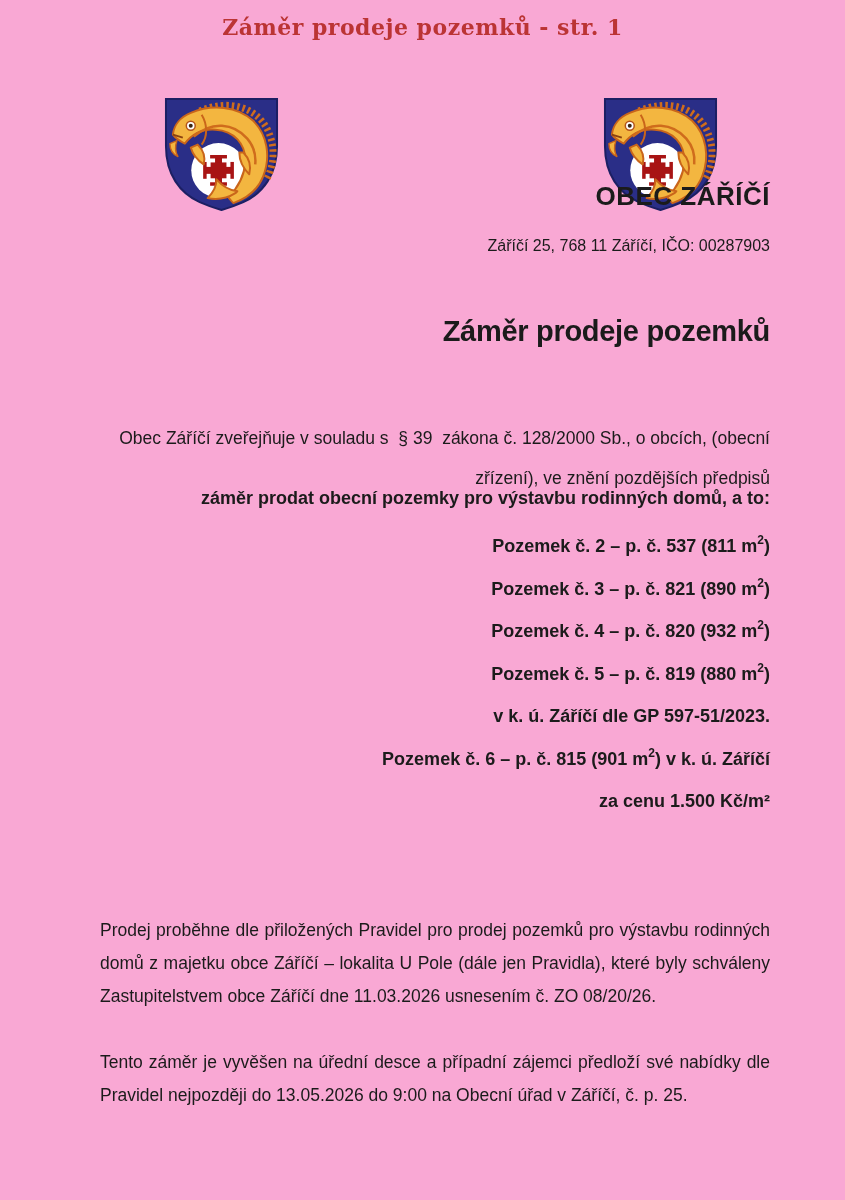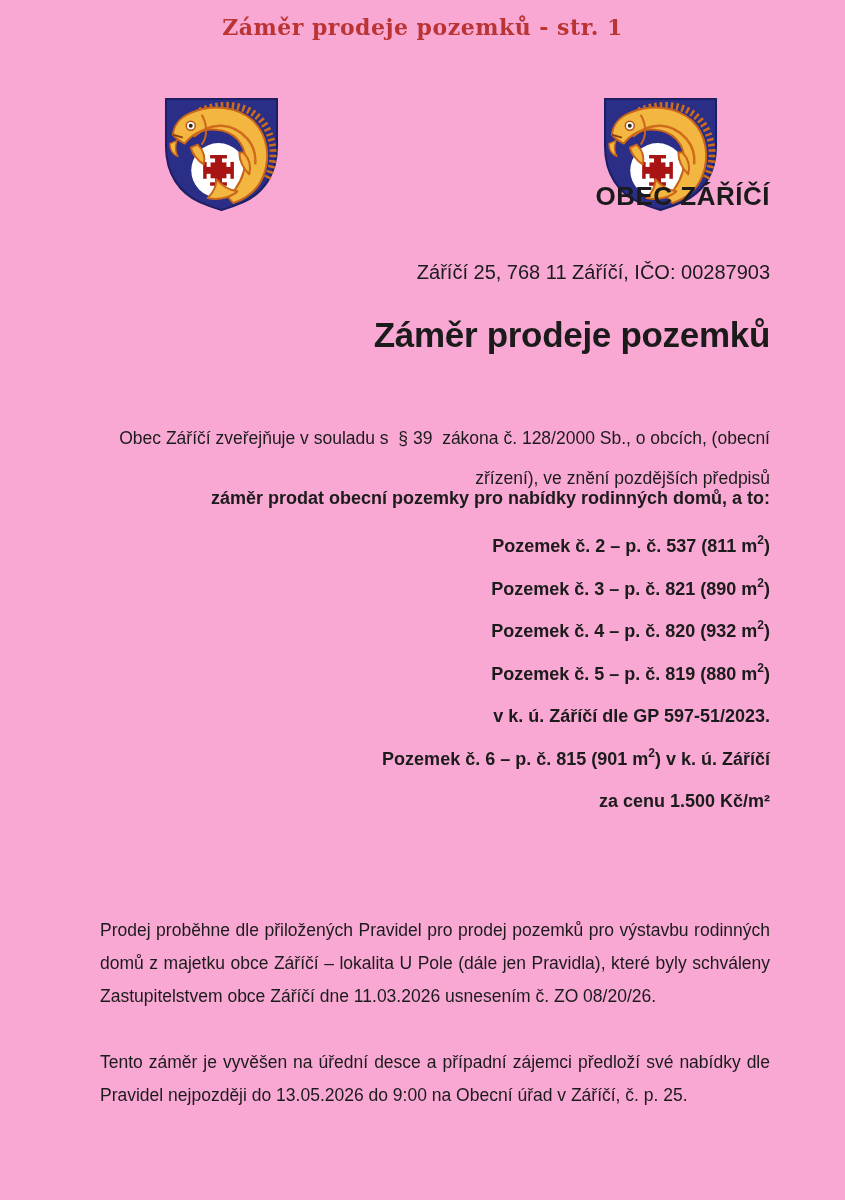--- a/index.html
+++ b/index.html
@@ -20,22 +20,22 @@
     color:#bb3434;
   }
 
   .emblem { position:absolute; top:95px; width:123px; height:119px; }
   .emblem-left  { left:160px; }
   .emblem-right { left:599px; }
 
   .centerblock { position:absolute; left:100px; width:670px; text-align:right; }
 
   .obec-name   { top:181px; font-size:26px; font-weight:bold; letter-spacing:0.5px; }
-  .obec-addr   { top:237px; font-size:20px;margin-top:24px; }
-  .doc-title   { top:315px; font-size:35px; font-weight:bold; letter-spacing:-0.3px; }
+  .obec-addr   { top:237px; font-size:16px; }
+  .doc-title   { top:315px; font-size:29px; font-weight:bold; letter-spacing:-0.3px; }
 
   .intro {
     top:418px; font-size:17.5px; line-height:40px;
     white-space:pre-wrap;
   }
   .lead { top:488px; font-size:18px; font-weight:bold; }
 
   .parcels { top:535px; }
   .parcel  {
     margin:0 0 19.5px 0; line-height:23px;
@@ -120,21 +120,21 @@
   </span>
 
   <div class="centerblock obec-name">OBEC ZÁŘÍČÍ</div>
   <div class="centerblock obec-addr">Záříčí 25, 768 11 Záříčí, IČO: 00287903</div>
 
   <div class="centerblock doc-title">Záměr prodeje pozemků</div>
 
   <div class="centerblock intro">Obec Záříčí zveřejňuje v souladu s  § 39  zákona č. 128/2000 Sb., o obcích, (obecní
 zřízení), ve znění pozdějších předpisů</div>
 
-  <div class="centerblock lead">záměr prodat obecní pozemky pro nabídky rodinných domů, a to:</div>
+  <div class="centerblock lead">záměr prodat obecní pozemky pro výstavbu rodinných domů, a to:</div>
 
   <div class="centerblock parcels">
     <p class="parcel"><span>Pozemek č. 2 – p. č. 537 (811 m</span><sup>2</sup><span>)</span></p>
     <p class="parcel"><span>Pozemek č. 3 – p. č. 821 (890 m</span><sup>2</sup><span>)</span></p>
     <p class="parcel"><span>Pozemek č. 4 – p. č. 820 (932 m</span><sup>2</sup><span>)</span></p>
     <p class="parcel"><span>Pozemek č. 5 – p. č. 819 (880 m</span><sup>2</sup><span>)</span></p>
     <p class="parcel">v k. ú. Záříčí dle GP 597-51/2023.</p>
     <p class="parcel"><span>Pozemek č. 6 – p. č. 815 (901 m</span><sup>2</sup><span>) v k. ú. Záříčí</span></p>
     <p class="parcel">za cenu 1.500 Kč/m²</p>
   </div>

